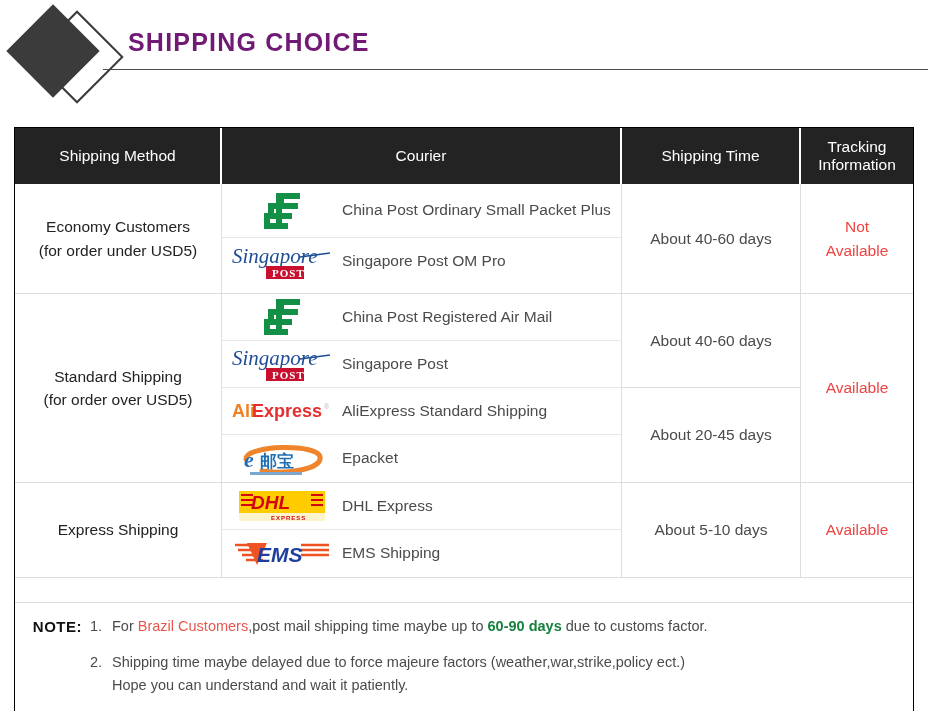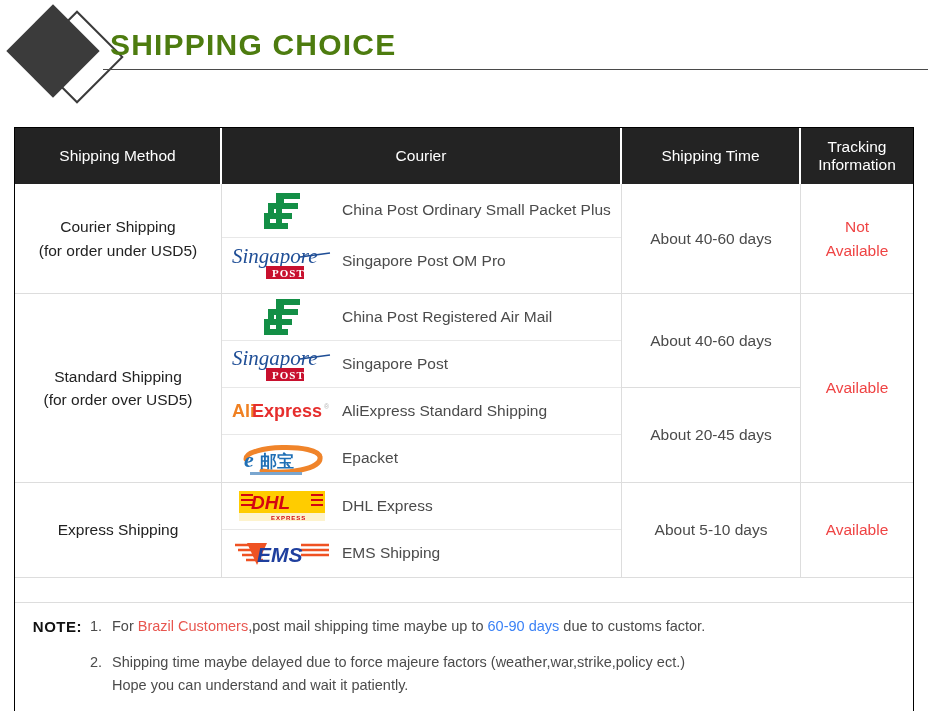--- a/index.html
+++ b/index.html
@@ -56,26 +56,26 @@
     display: flex;
     align-items: center;
     justify-content: center;
     color: #ffffff;
     font-size: 29px;
     font-weight: bold;
     letter-spacing: 0px;
   }
   .title {
     position: absolute;
-    left: 110px;
+    left: 128px;
     top: 28px;
-    font-size: 30px;
+    font-size: 25px;
     font-weight: bold;
     letter-spacing: 1.2px;
-    color: #4d7c0f;
+    color: #701a75;
   }
   .title-rule {
     position: absolute;
     left: 103px;
     top: 69px;
     width: 825px;
     height: 1px;
     background: #4a4a4a;
   }
 
@@ -208,21 +208,21 @@
     box-sizing: border-box;
   }
   .note-num {
     width: 22px;
     flex: 0 0 22px;
   }
   .note-text { flex: 1 1 auto; }
   .note-line.second { margin-top: 13px; }
   .note-cont { padding-left: 97px; }
   .red { color: #e8564f; }
-  .red-bold { color: #3b82f6; font-weight: normal; }
+  .red-bold { color: #15803d; font-weight: bold; }
 </style>
 </head>
 <body>
 
 <div class="header">
   <div class="badge-wrap">
     <div class="diamond-outline"></div>
     <div class="diamond-solid"></div>
   </div>
   <div class="title">SHIPPING CHOICE</div>
@@ -239,21 +239,21 @@
       <div>
         <div>Tracking</div>
         <div>Information</div>
       </div>
     </div>
   </div>
 
   <div class="group">
     <div class="cell-method col-method">
       <div>
-        <div>Courier Shipping</div>
+        <div>Economy Customers</div>
         <div>(for order under USD5)</div>
       </div>
     </div>
 
     <div class="courier-stack col-courier">
       <div class="courier-row tall">
         <div class="logo-cell">
           <svg class="logo" width="44" height="40" viewBox="0 0 44 40" aria-hidden="true">
             <g fill="#138f46">
               <polygon points="18,2 40,2 40,8 24,8 24,12 38,12 38,18 18,18"></polygon>

